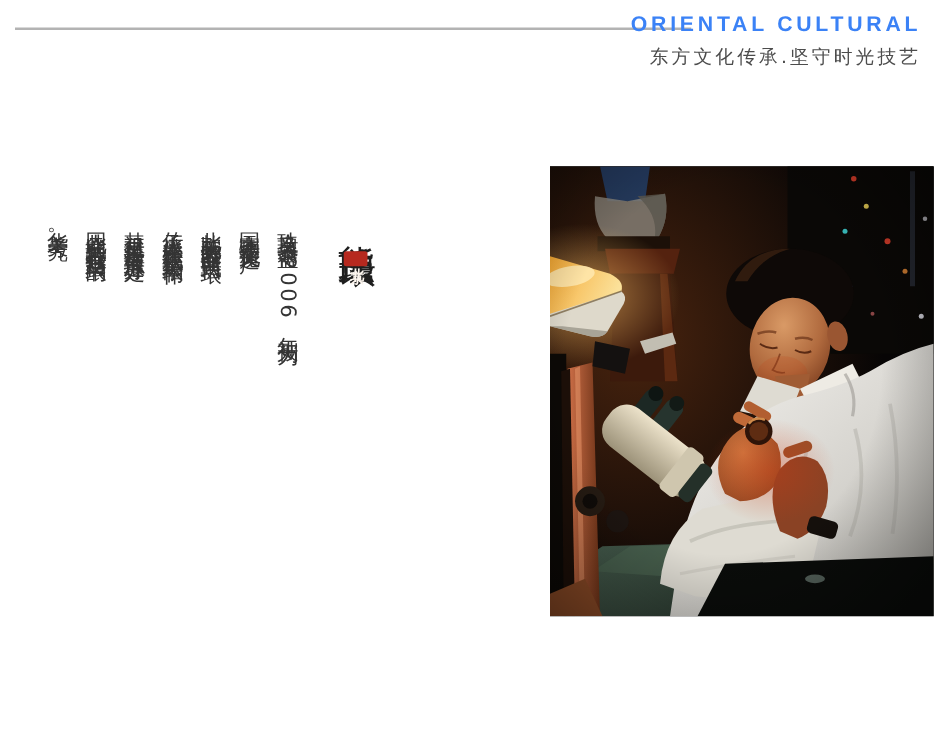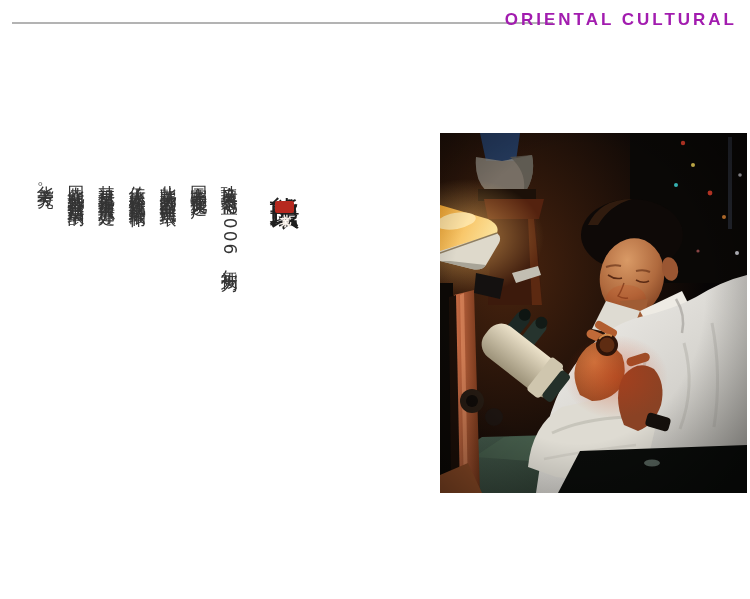--- a/index.html
+++ b/index.html
@@ -8,21 +8,21 @@
     font-family:"DejaVu Sans","Liberation Sans",sans-serif;
   }
   
   .header-rule{
     position:absolute;left:12px;top:22px;width:541px;height:2px;background:#b3b3b3;
   }
   .header{
     position:absolute;top:10px;right:13px;text-align:right;
   }
   .brand-title{
-    font-size:17px;font-weight:bold;letter-spacing:3px;color:#a21caf;
+    font-size:17px;font-weight:bold;letter-spacing:3px;color:#3b82f6;
     font-family:"Liberation Sans","DejaVu Sans",sans-serif;white-space:nowrap;
   }
   .brand-subtitle{
     margin-top:6px;font-size:15px;letter-spacing:2.5px;color:#4c4c4c;white-space:nowrap;
   }
   
   .article{
     position:absolute;top:172px;left:24px;height:330px;
     writing-mode:vertical-rl;text-orientation:mixed;
     color:#343434;
@@ -47,20 +47,21 @@
   .photo svg{display:block;}
 </style>
 </head>
 <body>
 
 <div class="page">
 
   <div class="header-rule"></div>
   <div class="header">
     <div class="brand-title">ORIENTAL CULTURAL</div>
+    <div class="brand-subtitle">东方文化传承.坚守时光技艺</div>
   </div>
 
   <div class="article">
     <div class="title-col">
       <span>熊氏珐琅</span>
       <span class="seal">北京</span>
     </div>
     <div class="col">珐琅又名景泰蓝，2006年被列为</div>
     <div class="col">国家非物质文化遗产。</div>
     <div class="col">此款腕表的表盘出自熊式珐琅。</div>

